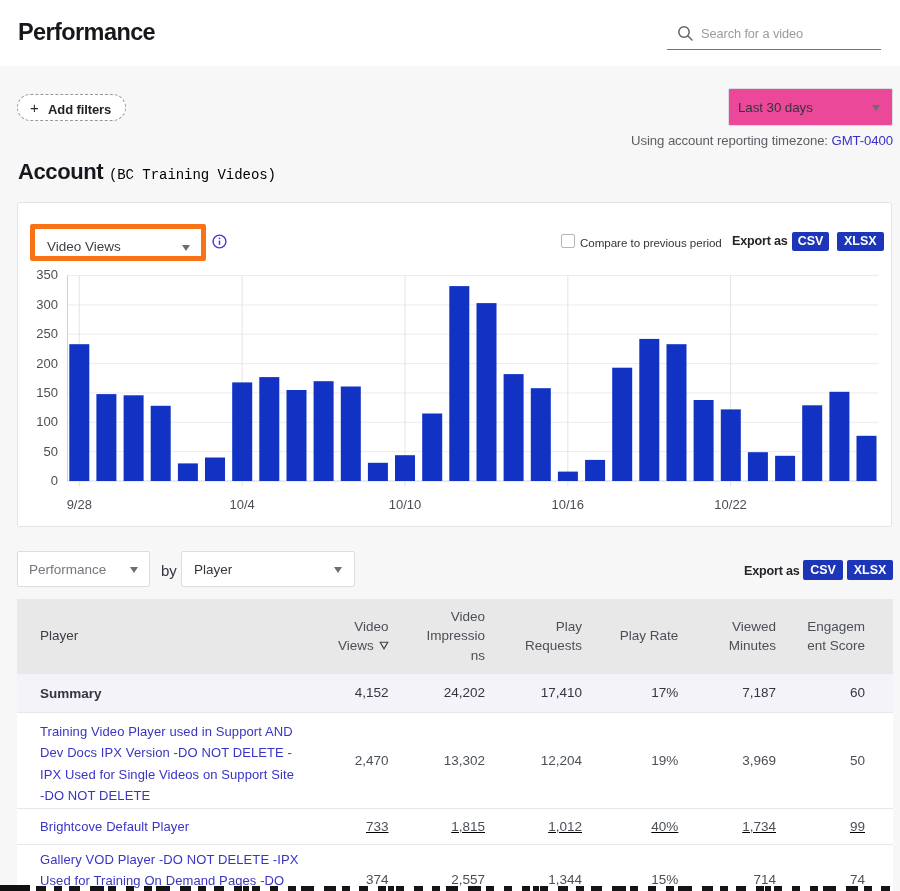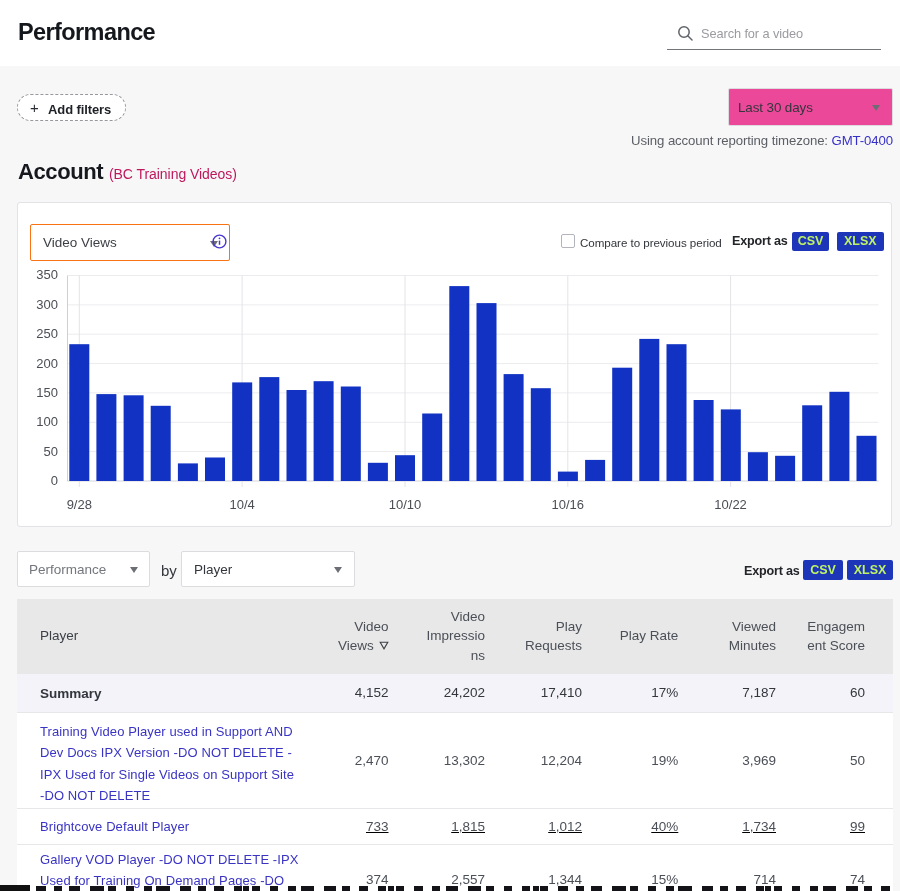--- a/index.html
+++ b/index.html
@@ -12,30 +12,30 @@
   
   #addf { position:absolute; left:17px; top:94px; width:109px; height:27px; border:1px dashed #97979e; border-radius:14px; background:#fff; }
   #addf .plus { position:absolute; left:12px; top:3.5px; font-size:15px; color:#2a2d33; font-weight:400;}
   #addf .lab { position:absolute; left:30px; top:6.5px; font-size:13px; letter-spacing:-0.1px; font-weight:700; color:#1d2025; }
   #rangesel { position:absolute; left:727.5px; top:88px; width:165px; height:38px; background:#ec4899; border:1px solid #dcdce0; border-radius:2px; }
   #rangesel .t { position:absolute; left:9.5px; top:11px; font-size:13.4px; letter-spacing:-0.1px; color:#33363c; }
   .caret { width:0; height:0; border-left:4.5px solid transparent; border-right:4.5px solid transparent; border-top:6px solid #6b6e74; position:absolute; }
   #tz { position:absolute; right:7px; top:133px; font-size:13.2px; letter-spacing:-0.1px; color:#5b5e64; }
   #tz a { color:#3730c8; text-decoration:none; }
   #account { position:absolute; left:18px; top:158.5px; font-size:22px; font-weight:700; color:#16181d; letter-spacing:-0.4px; }
-  #account span { font-size:14px; font-weight:400; color:#be185d; letter-spacing:-0.05px; }
+  #account span { font-size:14px; font-weight:400; color:#000000; letter-spacing:-0.05px;font-family:Liberation Mono, monospace; }
   
   #card { position:absolute; left:17px; top:202px; width:875px; height:325px; background:#fff; border:1px solid #e3e3e7; border-radius:3px; }
-  #vvsel { position:absolute; left:12px; top:21px; width:200px; height:37px; background:#fff; border:1px solid #f97316; border-radius:2px; }
+  #vvsel { position:absolute; left:12px; top:21px; width:176px; height:37px; background:#fff; border:5px solid #f97316; border-radius:2px; }
   #vvsel .t { position:absolute; left:12px; top:10px; font-size:13.5px; color:#3c3f45; }
   #infoi { position:absolute; left:194px; top:31px; }
   #cmpbox { position:absolute; left:543px; top:31px; width:13.5px; height:13.5px; border:1px solid #b4b5bc; border-radius:2px; background:#fff; }
   #cmplab { position:absolute; left:562px; top:33px; font-size:11.6px; letter-spacing:-0.05px; color:#33363c; }
   #exportas1 { position:absolute; left:714px; top:31px; font-size:12.6px; letter-spacing:-0.2px; font-weight:700; color:#232529; }
-  .bluebtn { position:absolute; background:#1d36b9; color:#bef264; font-weight:700; font-size:12.5px; text-align:center; border-radius:2px; line-height:19px; height:19px; }
+  .bluebtn { position:absolute; background:#1d36b9; color:#ffffff; font-weight:700; font-size:12.5px; text-align:center; border-radius:2px; line-height:19px; height:19px; }
   #csv1 { left:774px; top:28.5px; width:37px; }
   #xlsx1 { left:819px; top:28.5px; width:46.5px; }
   #chartsvg { position:absolute; left:0; top:0; }
   .ax { font-family:"Liberation Sans", sans-serif; font-size:13px; fill:#4b4e55; }
   
   #perfsel { position:absolute; left:17px; top:551px; width:133px; height:36px; background:#fff; border:1px solid #dcdce0; border-radius:2px; }
   #perfsel .t { position:absolute; left:11px; top:10px; font-size:13.5px; color:#73767c; }
   #bylab { position:absolute; left:161px; top:562px; font-size:15px; color:#33363c; }
   #playersel { position:absolute; left:181px; top:551px; width:174px; height:36px; background:#fff; border:1px solid #dcdce0; border-radius:2px; }
   #playersel .t { position:absolute; left:12px; top:10px; font-size:13.5px; color:#33363c; }

